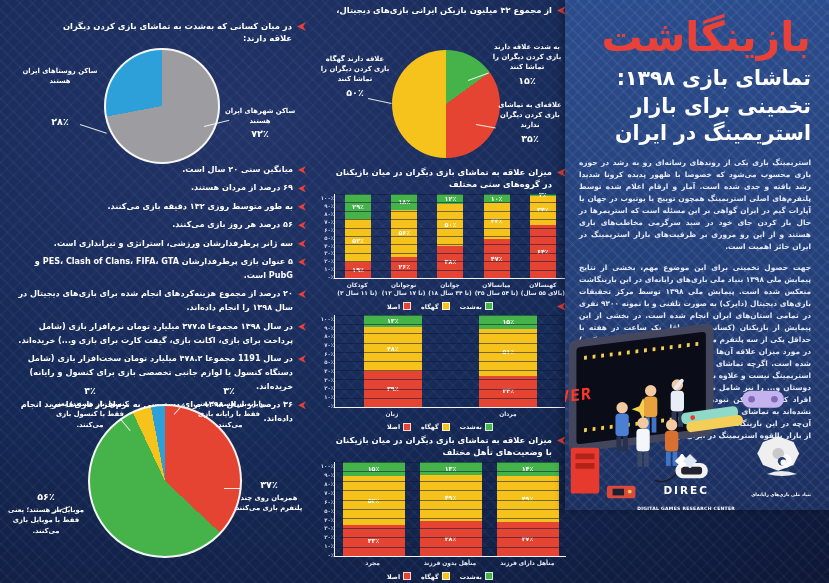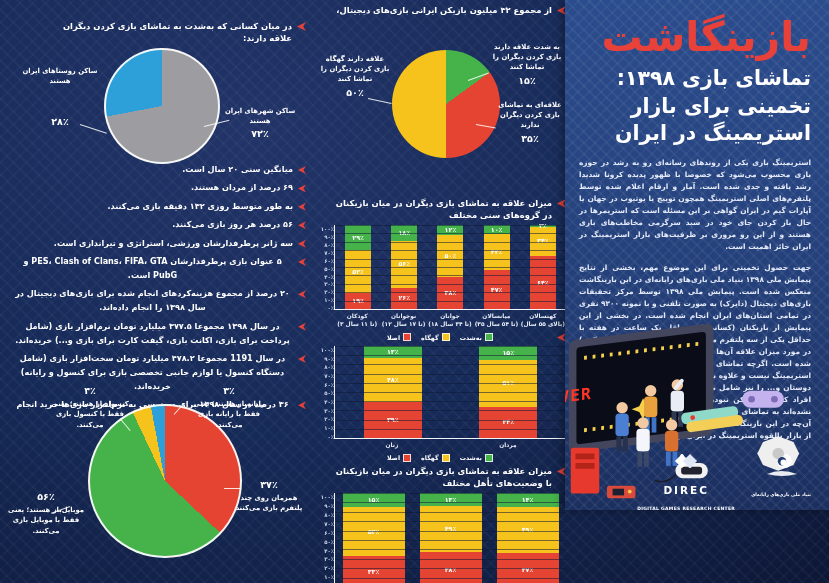--- a/index.html
+++ b/index.html
@@ -48,38 +48,38 @@
   
   .col-left{left:6px;width:302px;height:583px;}
   .lc-head{position:absolute;top:20px;right:2px;width:268px;}
   .pie2-wrap{position:absolute;top:42px;left:0;width:300px;height:122px;}
   .pie2{left:98px;top:6px;width:112px;height:112px;}
   .lbl-rural{left:16px;top:24px;width:76px;gap:28px;}
   .lbl-urban{left:218px;top:64px;width:72px;}
   .bullets{position:absolute;top:163px;right:2px;width:294px;}
   .bullet{display:flex;gap:5px;align-items:flex-start;margin-bottom:4.5px;}
   .bullet .flag{width:8px;height:8px;margin-top:3px;}
-  .b-text{color:#fff;font-size:8.1px;font-weight:bold;line-height:1.72;text-align:center;}
+  .b-text{color:#fff;font-size:8.1px;font-weight:bold;line-height:1.72;text-align:right;}
   .pie3-wrap{position:absolute;top:384px;left:0;width:302px;height:198px;}
   .pie3{left:82px;top:20px;width:150px;height:150px;}
   .lbl-console{left:40px;top:0px;width:88px;}
   .lbl-pc{left:184px;top:0px;width:78px;}
   .lbl-multi{left:224px;top:94px;width:78px;}
   .lbl-mobile{left:0px;top:106px;width:80px;}
 
   
   .col-mid{left:312px;width:254px;height:583px;}
   .mc-head1{position:absolute;top:4px;right:0;width:250px;}
   .pie1-wrap{position:absolute;top:36px;left:0;width:254px;height:130px;}
   .pie1{left:80px;top:14px;width:108px;height:108px;}
   .lbl-occas{left:8px;top:18px;width:70px;}
   .lbl-strong{left:178px;top:6px;width:74px;}
   .lbl-none{left:184px;top:64px;width:68px;}
 
-  .chart{position:absolute;right:0;width:252px;margin-top:31px;}
+  .chart{position:absolute;right:0;width:252px;}
   .chart-a{top:166px;}  .chart-b{top:300px;}  .chart-c{top:434px;}
   .chart .sec-h{margin-bottom:4px;}
   .chart-row{display:flex;direction:ltr;align-items:stretch;}
   .yaxis{width:20px;display:flex;flex-direction:column;justify-content:space-between;
          text-align:right;padding-left:0;}
   .ytick{color:#c9d3ec;font-size:5.4px;font-weight:bold;line-height:1;transform:translateY(2px);}
   .plot{position:relative;flex:1;border-left:1.5px solid #f2f4fa;border-bottom:1.5px solid #f2f4fa;}
   .chart-a .plot,.chart-a .yaxis{height:84px;}
   .chart-b .plot,.chart-b .yaxis{height:92px;}
   .chart-c .plot,.chart-c .yaxis{height:94px;}

